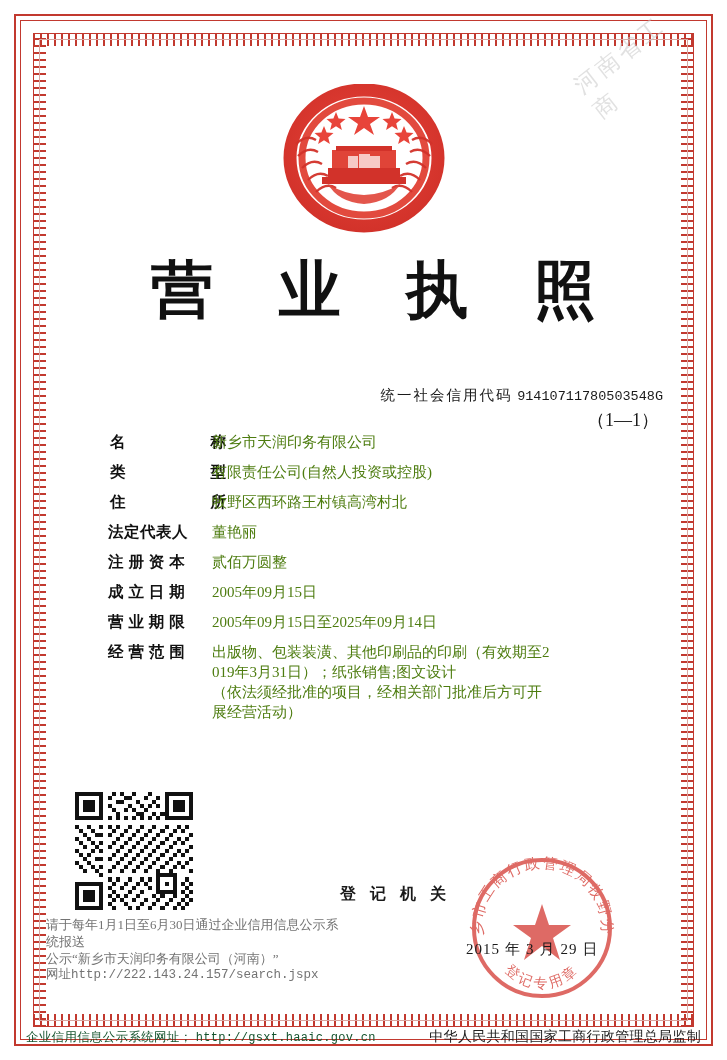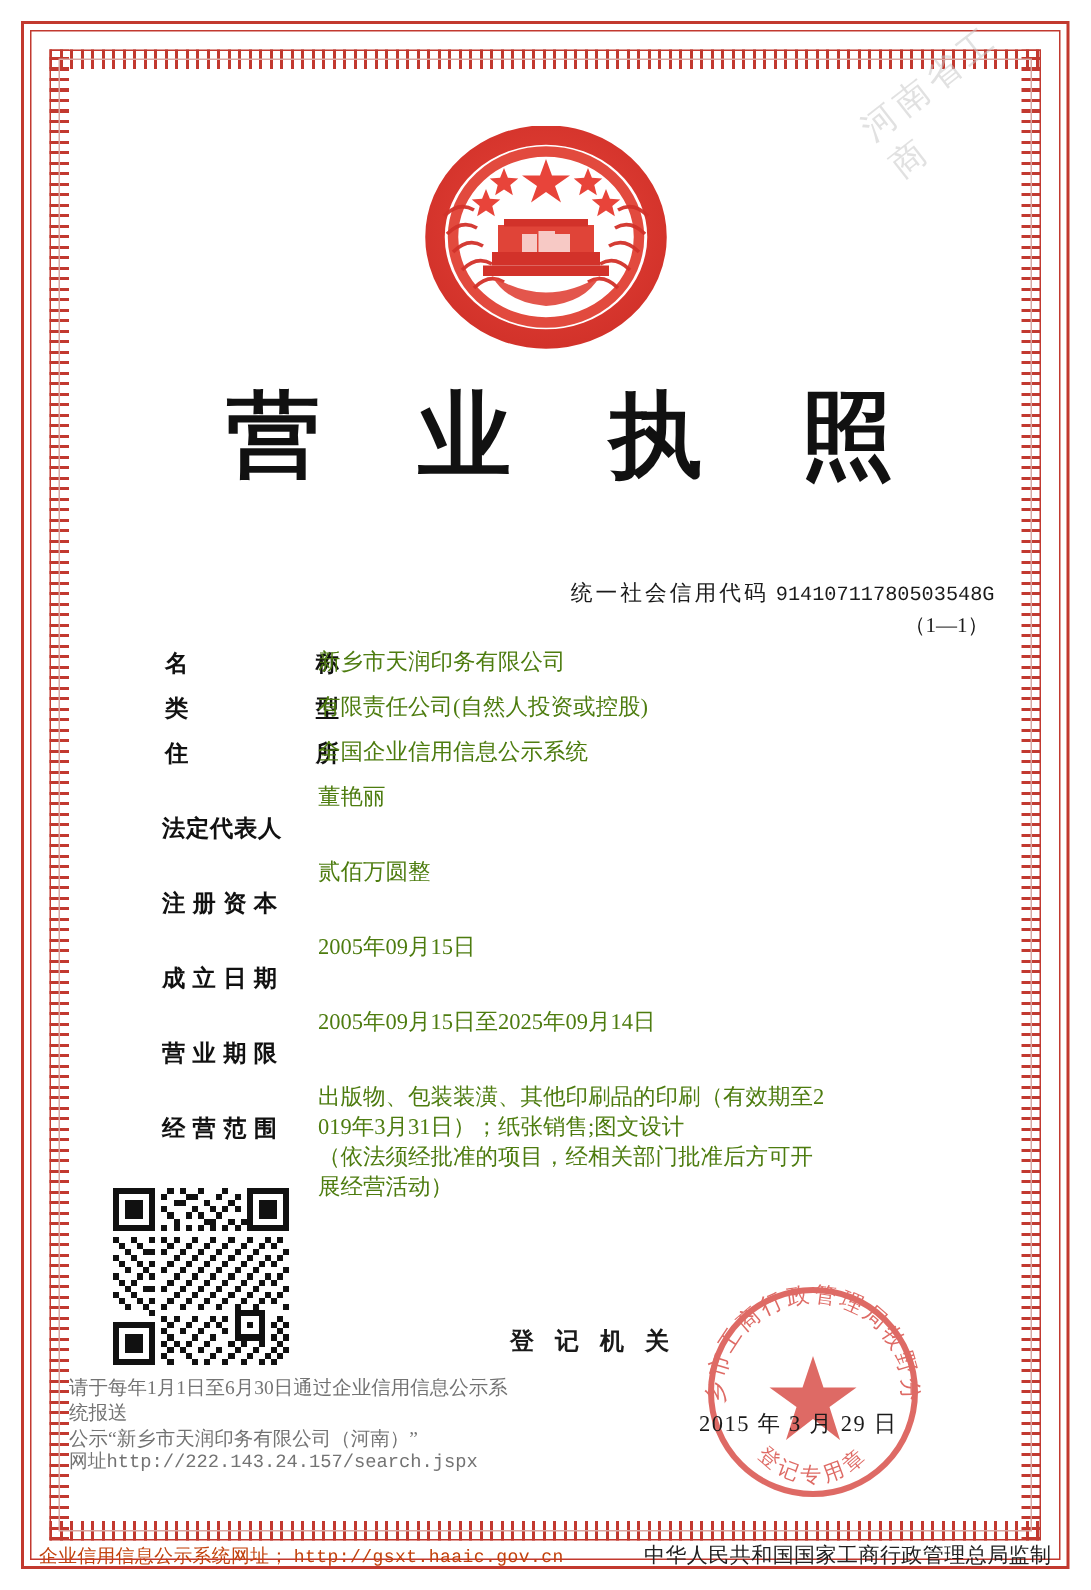--- a/index.html
+++ b/index.html
@@ -109,21 +109,21 @@
     font-size: 14.5px;
     letter-spacing: 1px;
     white-space: nowrap;
   }
   .credit-line .label { letter-spacing: 2px; }
   .credit-line .code { font-family: "Liberation Mono", "DejaVu Sans Mono", monospace; font-size: 13.5px; letter-spacing: 0; }
   .page-no {
     position: absolute;
     right: 68px;
     top: 408px;
-    font-size: 14px;
+    font-size: 18px;
     font-family: "Liberation Serif", serif;
   }
 
   
   .fields {
     position: absolute;
     left: 108px;
     top: 432px;
     width: 530px;
   }
@@ -134,21 +134,21 @@
   }
   .row .k {
     width: 104px;
     flex: 0 0 104px;
     font-size: 15.5px;
     font-weight: bold;
     color: #111;
     white-space: nowrap;
   }
   .k.sp4 { letter-spacing: 18px; text-indent: 2px; }
-  .k.sp0 { letter-spacing: 0.5px; margin-top: 20px; }
+  .k.sp0 { letter-spacing: 0.5px; }
   .row .v {
     flex: 1;
     font-size: 15px;
     line-height: 20px;
     color: #4d7c0f;
   }
   .row .v.num { font-family: "Liberation Serif", serif; }
   .scope-line { display: block; }
 
   
@@ -217,21 +217,21 @@
     opacity: .55;
     pointer-events: none;
   }
 
   
   .footer-left {
     position: absolute;
     left: 26px;
     bottom: 14px;
     font-size: 12.5px;
-    color: #c2410c;
+    color: #14532d;
     letter-spacing: 0.3px;
   }
   .footer-left .u { font-family: "Liberation Mono", "DejaVu Sans Mono", monospace; font-size: 12px; }
   .footer-right {
     position: absolute;
     right: 26px;
     bottom: 14px;
     font-size: 14px;
     color: #222;
     letter-spacing: 0.3px;
@@ -301,21 +301,21 @@
       <div class="v">新乡市天润印务有限公司</div>
     </div>
 
     <div class="row">
       <div class="k sp4">类　　型</div>
       <div class="v">有限责任公司(自然人投资或控股)</div>
     </div>
 
     <div class="row">
       <div class="k sp4">住　　所</div>
-      <div class="v">全国企业信用信息公示系统</div>
+      <div class="v">牧野区西环路王村镇高湾村北</div>
     </div>
 
     <div class="row">
       <div class="k sp0">法定代表人</div>
       <div class="v">董艳丽</div>
     </div>
 
     <div class="row">
       <div class="k sp0">注 册 资 本</div>
       <div class="v">贰佰万圆整</div>

